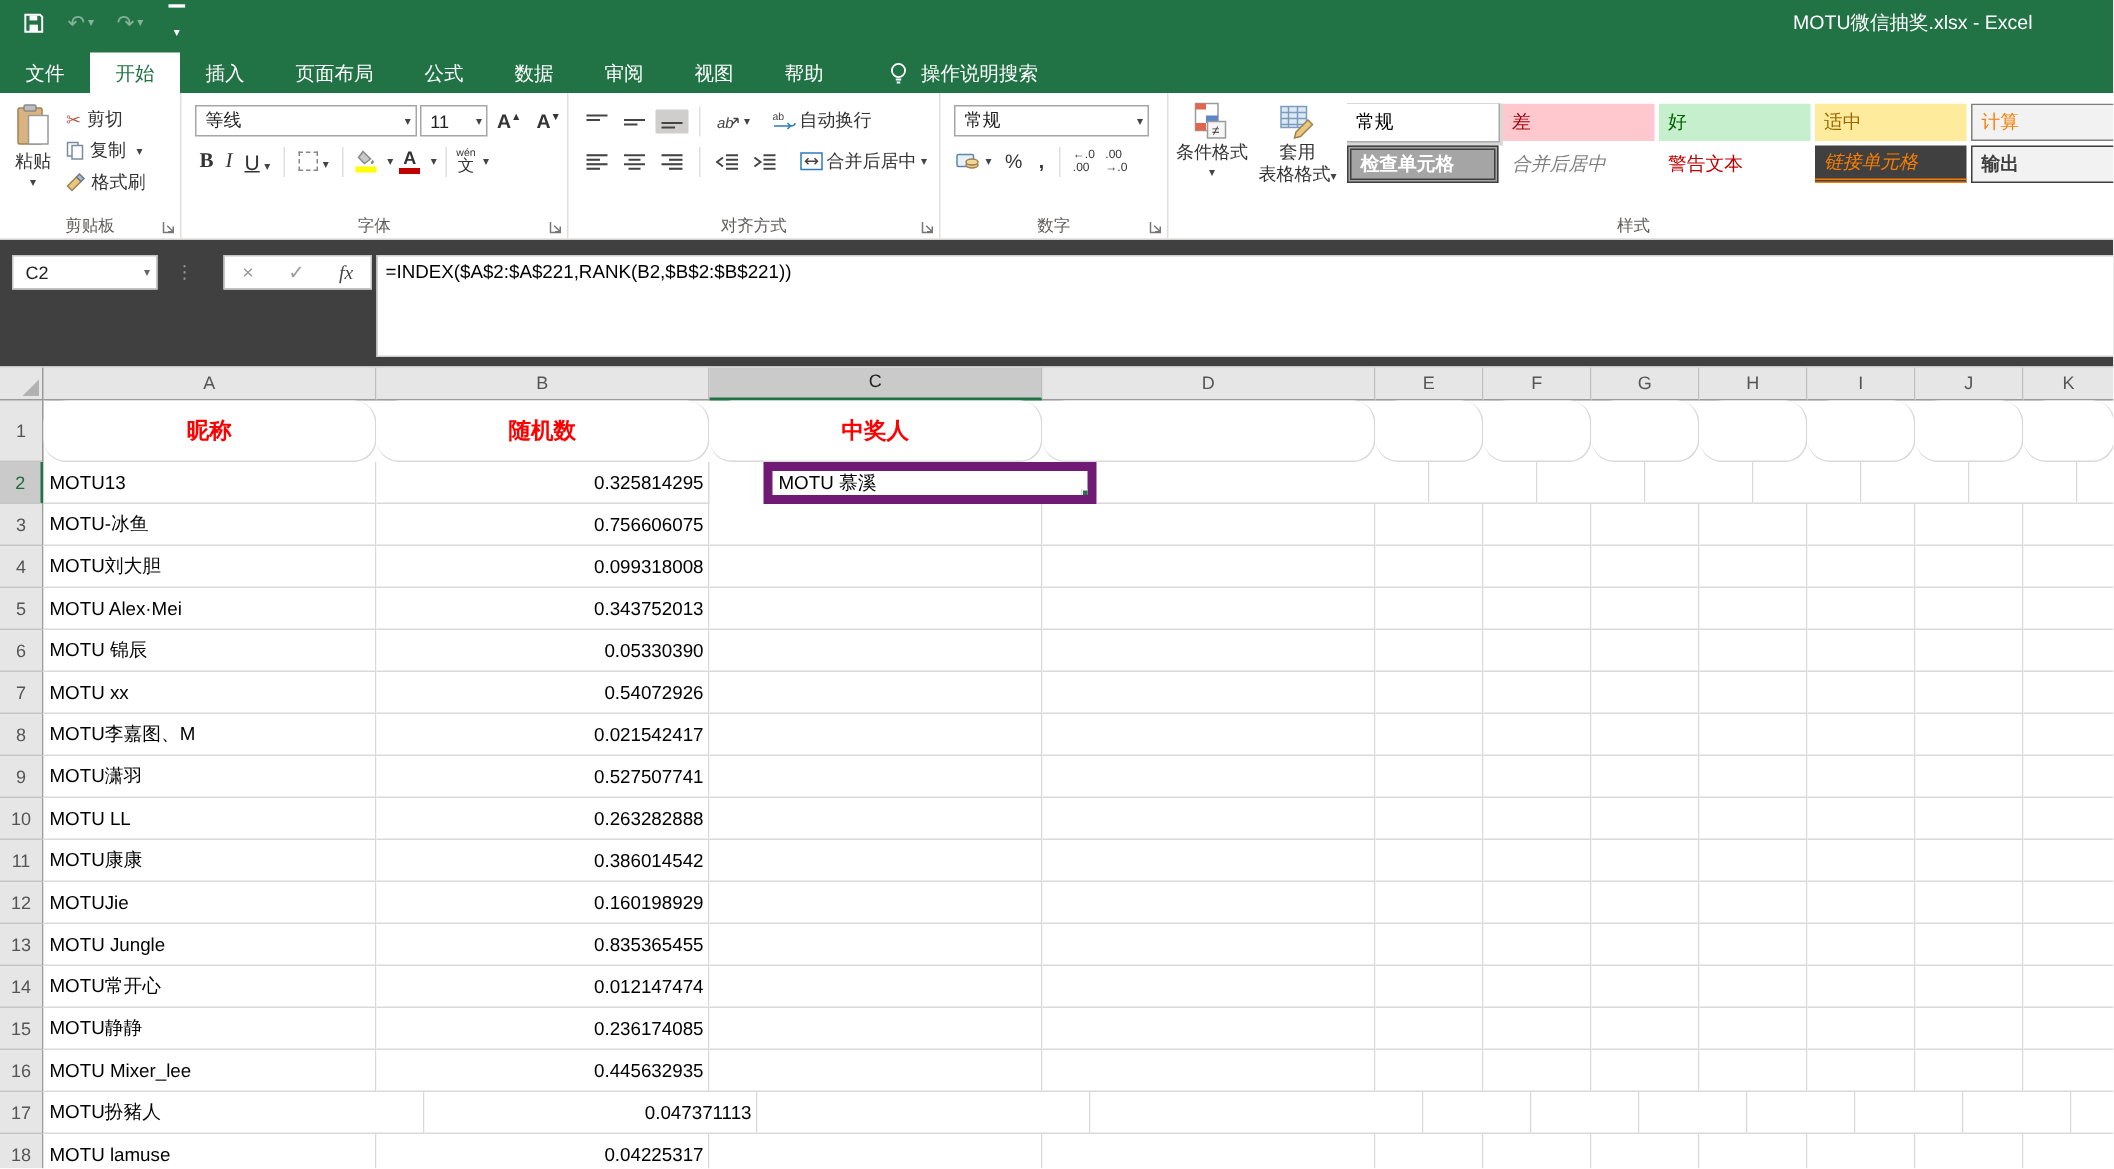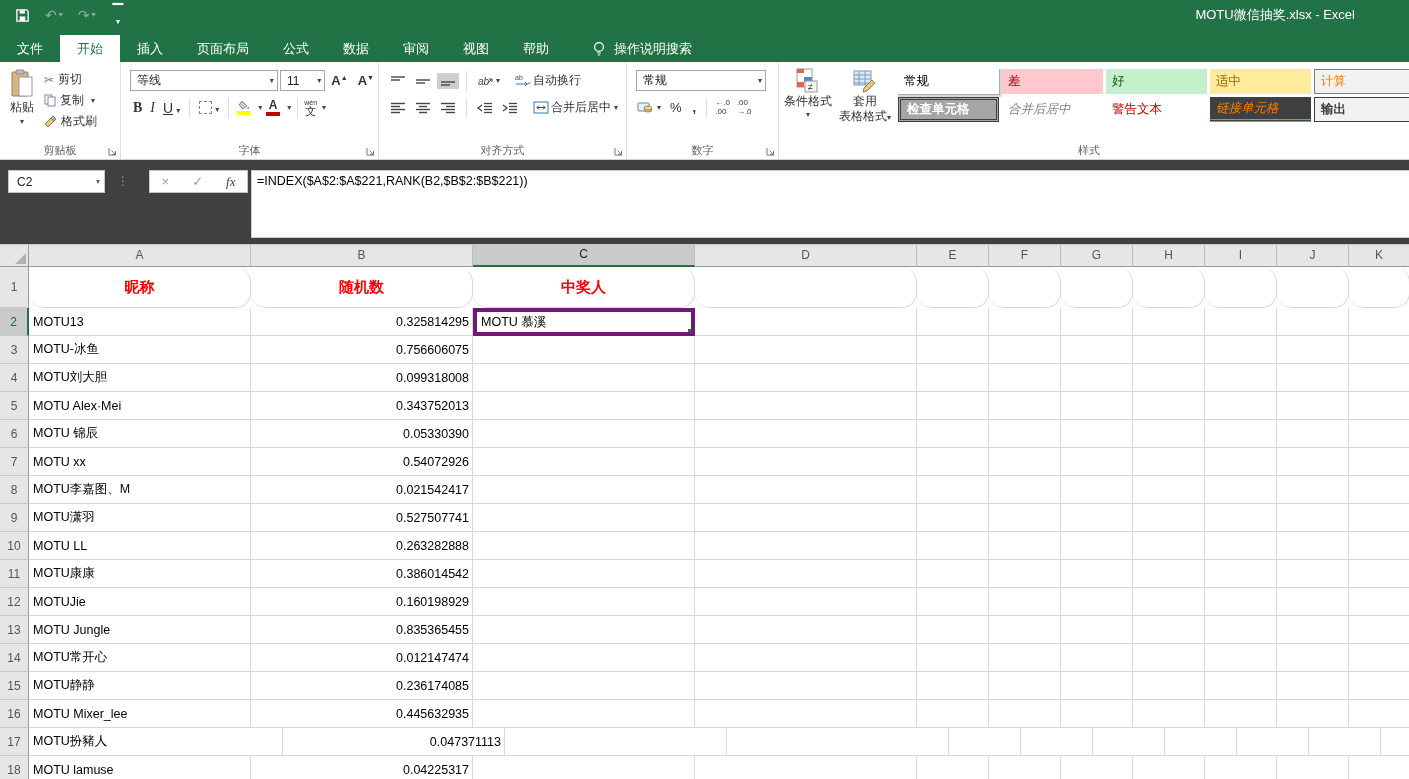--- a/index.html
+++ b/index.html
@@ -98,21 +98,21 @@
   .corner::after{content:"";position:absolute;right:2px;bottom:2px;width:0;height:0;border-left:11px solid transparent;border-bottom:11px solid #b2b2b2;}
   .ch{flex:none;background:#e6e6e6;border-right:1px solid #bdbdbd;border-bottom:1px solid #9a9a9a;box-sizing:border-box;text-align:center;font-size:12px;color:#555;line-height:21px;height:22px;}
   .ch.sel{background:#cacaca;border-bottom:2px solid #217346;line-height:19px;color:#222;}
   .rrow{display:flex;height:28px;}
   .rrow.trow{height:41px;}
   .rh{width:29px;flex:none;background:#e6e6e6;border-right:1px solid #9a9a9a;border-bottom:1px solid #c6c6c6;box-sizing:border-box;text-align:center;font-size:12px;color:#555;display:flex;align-items:center;justify-content:center;}
   .rh.sel{background:#cacaca;border-right:2px solid #217346;color:#1d6b40;}
   .cell{flex:none;border-right:1px solid #d9d9d9;border-bottom:1px solid #d9d9d9;box-sizing:border-box;font-size:12.5px;color:#000;display:flex;align-items:center;padding:0 4px;white-space:nowrap;overflow:hidden;background:#fff;}
   .cell.num{justify-content:flex-end;padding-right:3px;}
   .trow .cell{color:#ff0000;font-weight:bold;font-size:15px;justify-content:center;border-radius:15px;}
-  .cell.selcell{border:4px solid #701a75;position:relative;z-index:2;}
+  .cell.selcell{border:6px solid #701a75;position:relative;z-index:2;margin-left:36px;}
   .cell.selcell::after{content:"";position:absolute;right:-2px;bottom:-2px;width:6px;height:6px;background:#217346;border:1px solid #fff;box-sizing:border-box;}
   svg{display:block;}
 </style>
 </head>
 <body>
 
 <div class="app">
 
   <div class="titlebar">
     <div class="qat">

